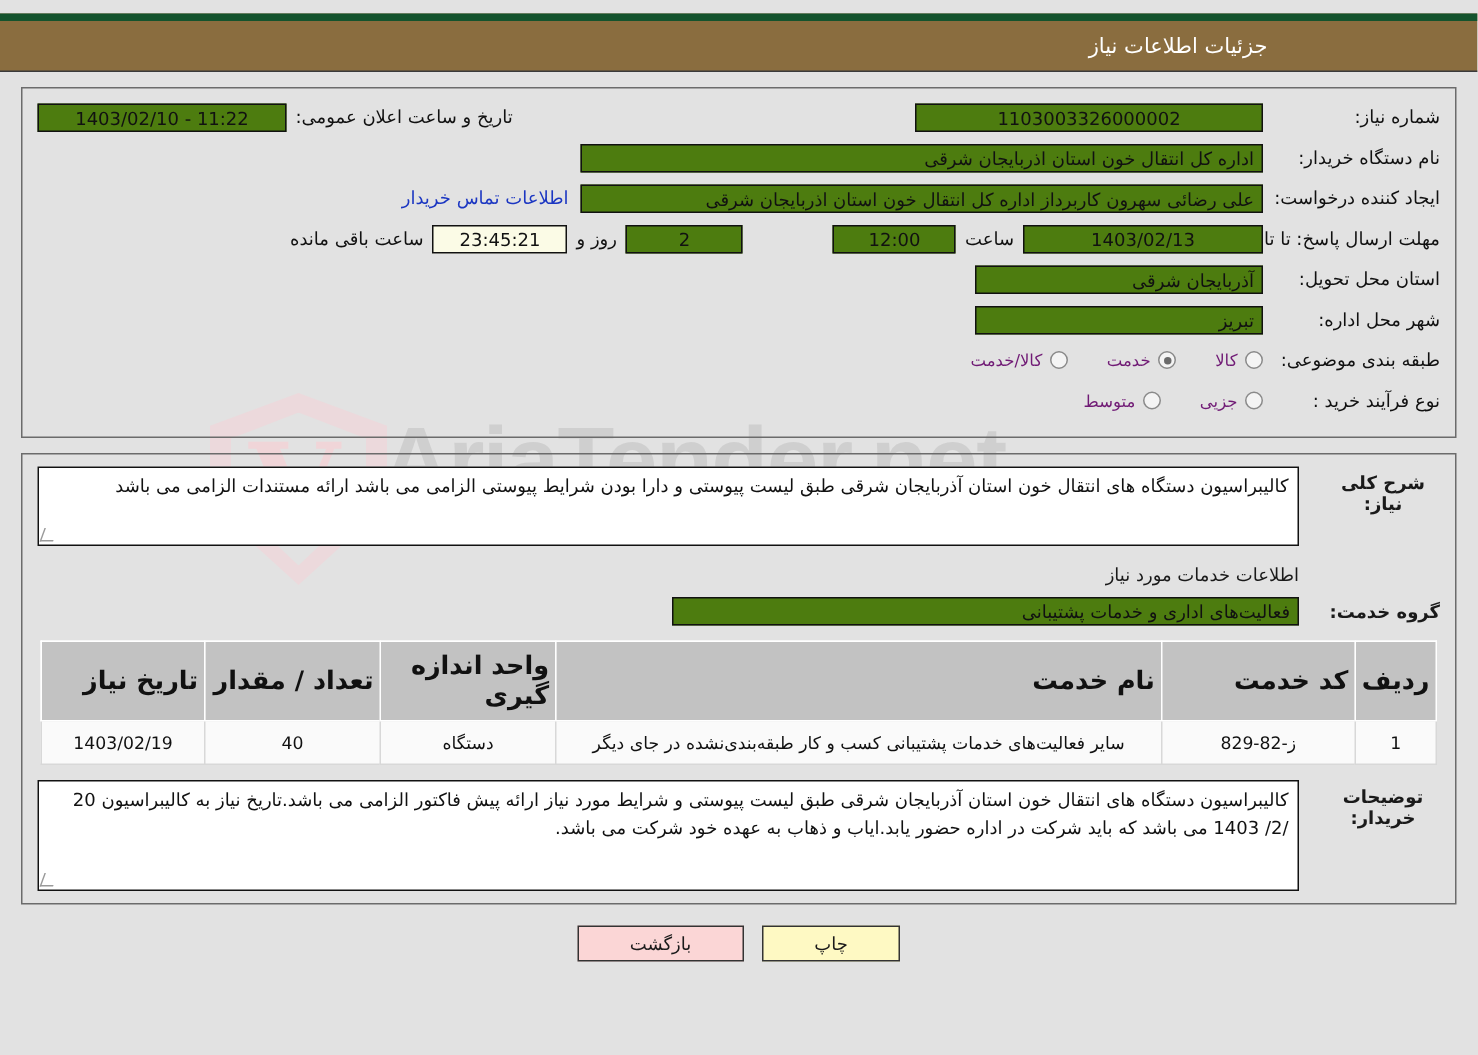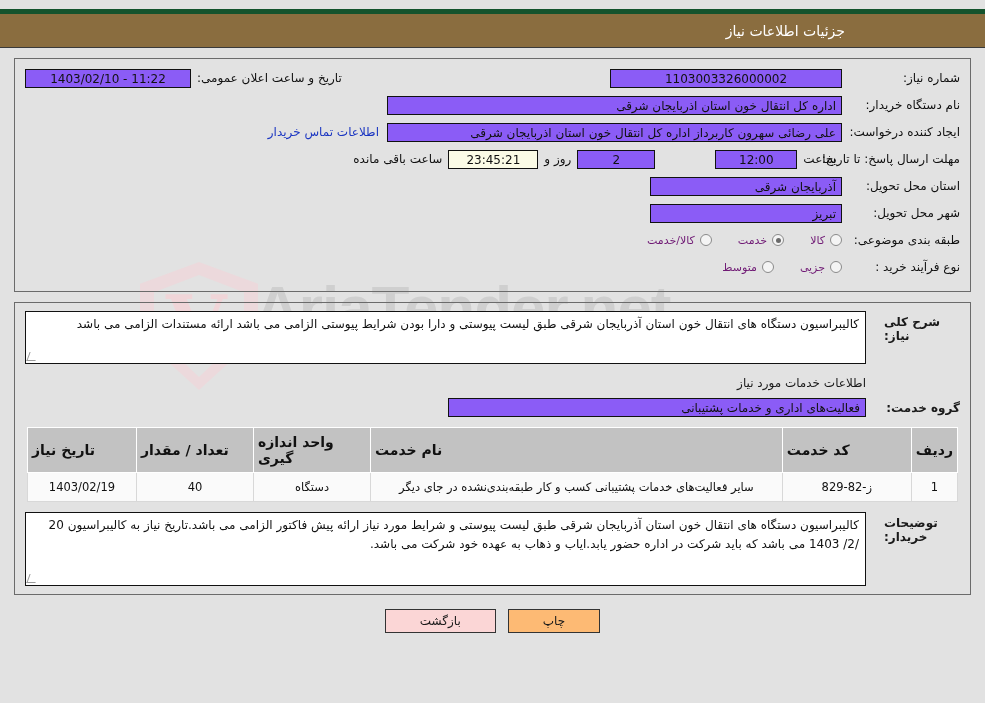--- a/index.html
+++ b/index.html
@@ -113,21 +113,21 @@
     padding-left: 8px;
     box-sizing: border-box;
     font-size: 12px;
     color: #111;
     white-space: nowrap;
   }
   .flabel.two-line { line-height: 14px; }
 
   .fbox {
     border: 1px solid #111;
-    background: #8b5cf6;
+    background: #4d7c0f;
     height: 19px;
     line-height: 19px;
     box-sizing: border-box;
     padding: 0 5px;
     font-size: 12px;
     text-align: center;
     color: #111;
     overflow: hidden;
     white-space: nowrap;
   }
@@ -209,21 +209,21 @@
     left: 2px; bottom: 2px;
     width: 8px; height: 8px;
     border-left: 1px solid #9a9a9a;
     border-bottom: 1px solid #9a9a9a;
     transform: skewX(-20deg);
   }
   .desc-row { display: flex; align-items: flex-start; }
   .desc-label {
     width: 94px;
     flex: 0 0 94px;
-    text-align: left;
+    text-align: center;
     font-weight: bold;
     font-size: 12px;
     padding-top: 4px;
     padding-left: 18px;
     box-sizing: border-box;
   }
   .desc-box { flex: 1 1 auto; height: 53px; }
   .notes-box { flex: 1 1 auto; height: 74px; }
 
   .section-title {
@@ -256,22 +256,22 @@
     border-collapse: collapse;
     background: #fafafa;
     font-size: 11.5px;
   }
   table.items th {
     background: #c2c2c2;
     border: 1px solid #ffffff;
     color: #111;
     font-weight: bold;
     padding: 6px 4px;
-    text-align: left;
-    font-size: 14px;
+    text-align: right;
+    font-size: 17px;
   }
   table.items td {
     background: #fafafa;
     border: 1px solid #d8d8d8;
     padding: 6px 6px;
     text-align: center;
     color: #111;
     vertical-align: middle;
     line-height: 16px;
   }
@@ -292,21 +292,21 @@
     margin-top: 14px;
   }
   .btn {
     border: 1px solid #333;
     font-size: 12px;
     padding: 3px 34px;
     cursor: pointer;
     font-family: inherit;
     line-height: 16px;
   }
-  .btn-print  { background: #fdba74; color: #1a1a1a; }
+  .btn-print  { background: #fef9c3; color: #1a1a1a; }
   .btn-back   { background: #fbd6d6; color: #1a1a1a; }
 
   .notes-row { display: flex; align-items: flex-start; margin-top: 10px; }
 </style>
 </head>
 <body>
 
 <div class="watermark">
   <div class="wm-shield"></div>
   <div class="wm-v">V</div>
@@ -333,36 +333,37 @@
     </div>
 
     <div class="frow">
       <div class="flabel">ایجاد کننده درخواست:</div>
       <div class="fbox wide">علی رضائی سهرون کاربرداز اداره کل انتقال خون استان اذربایجان شرقی</div>
       <div class="link">اطلاعات تماس خریدار</div>
     </div>
 
     <div class="frow">
       <div class="flabel two-line">مهلت ارسال پاسخ: تا تاریخ:</div>
+      <div class="fbox date">1403/02/13</div>
       <div class="inline-lbl">ساعت</div>
       <div class="fbox short">12:00</div>
       <div style="width:60px"></div>
       <div class="fbox tiny">2</div>
       <div class="inline-lbl">روز و</div>
       <div class="fbox timer">23:45:21</div>
       <div class="inline-lbl">ساعت باقی مانده</div>
     </div>
 
     <div class="frow">
       <div class="flabel">استان محل تحویل:</div>
       <div class="fbox prov">آذربایجان شرقی</div>
     </div>
 
     <div class="frow">
-      <div class="flabel">شهر محل تحویل:</div>
+      <div class="flabel">شهر محل اداره:</div>
       <div class="fbox prov">تبریز</div>
     </div>
 
     <div class="frow">
       <div class="flabel">طبقه بندی موضوعی:</div>
       <div class="radio-group">
         <div class="radio-item">
           <span class="radio"></span>
           <span class="radio-label">کالا</span>
         </div>

